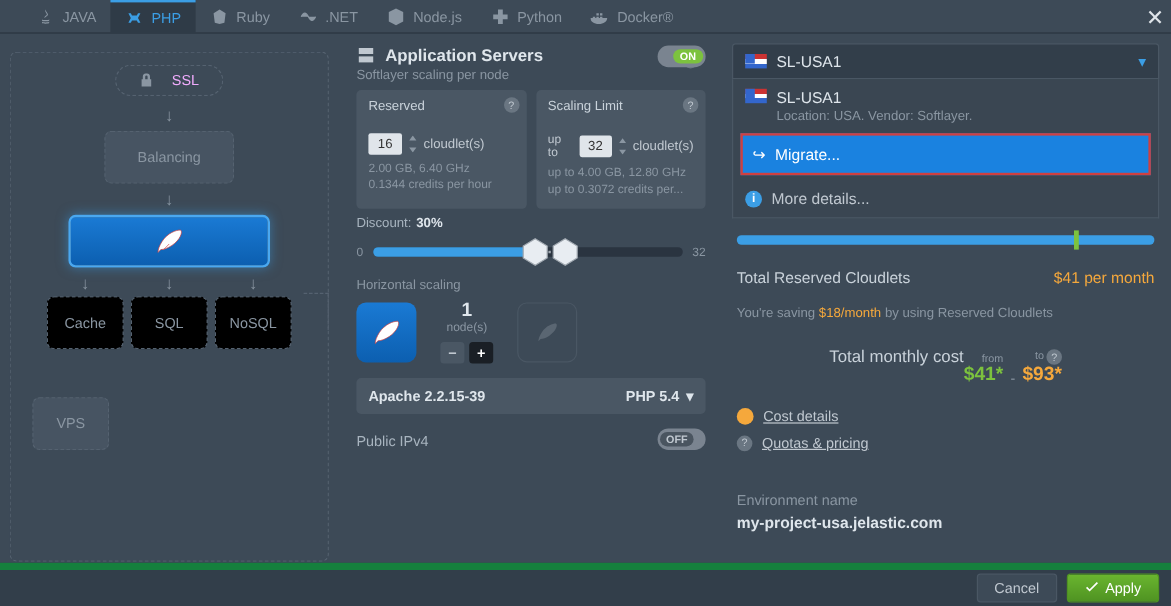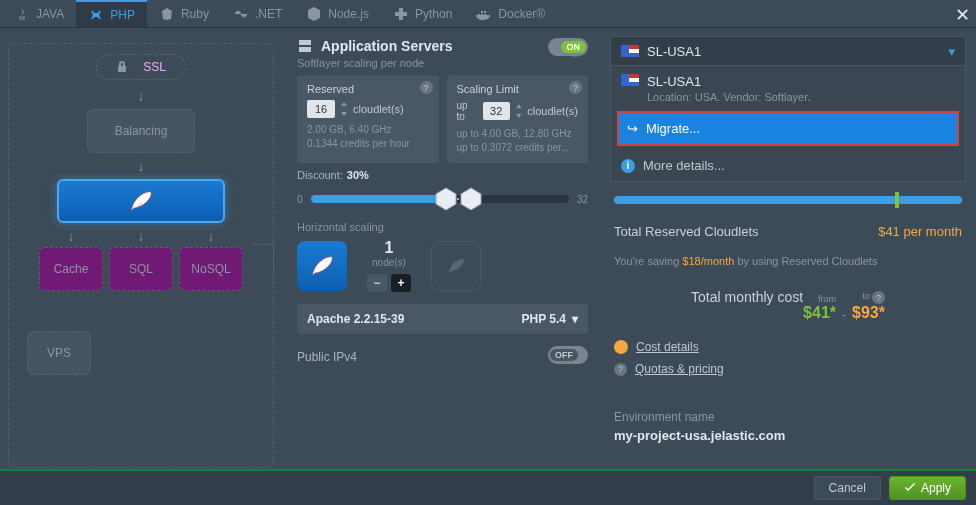--- a/index.html
+++ b/index.html
@@ -2,21 +2,21 @@
 <html><head>
 <meta charset="utf-8">
 <style>
 * { margin: 0; padding: 0; box-sizing: border-box; }
 body { width: 976px; height: 505px; background: #3d4a57; font-family: Arial, sans-serif; font-size: 12px; color: #a8b4bf; position: relative; overflow: hidden; }
 
 
 .close-x { position: absolute; top: 4px; right: 6px; font-size: 18px; color: #e0e5ea; cursor: pointer; z-index: 100; }
 
 
-.top-tabs { display: flex; height: 28px; background: #3d4a57; border-bottom: 1px solid #2a3440; padding-left: 2px; }
+.top-tabs { display: flex; height: 28px; background: #3d4a57; border-bottom: 1px solid #2a3440; padding-left: 18px; }
 .tab { display: flex; align-items: center; gap: 6px; padding: 0 12px; color: #8a96a2; cursor: pointer; font-size: 12px; }
 .tab.active { background: #2f3b47; color: #3b9ee5; border-top: 2px solid #3b9ee5; }
 .tab svg { width: 16px; height: 16px; }
 
 
 .cols { display: flex; height: 472px; }
 .col1 { width: 285px; padding: 15px 8px; }
 .col2 { width: 315px; padding: 10px 12px; }
 .col3 { flex: 1; position: relative; padding: 0; }
 
@@ -24,36 +24,36 @@
 .topology { width: 266px; height: 425px; border: 1px dashed #556270; border-radius: 6px; padding: 10px; position: relative; background: #3d4a57; }
 .ssl-btn { width: 90px; height: 26px; margin: 0 auto 8px; border: 1px dashed #556270; border-radius: 13px; display: flex; align-items: center; justify-content: center; gap: 15px; color: #f0abfc; }
 .balancing { width: 108px; height: 44px; margin: 5px auto 5px; border: 1px dashed #556270; border-radius: 6px; display: flex; align-items: center; justify-content: center; color: #8a96a2; background: #475462; }
 .arrow-down { text-align: center; color: #8a96a2; font-size: 14px; margin: 3px 0; }
 .app-node { width: 168px; height: 44px; margin: 5px auto; background: linear-gradient(#1a7ad4, #0c5fb0); border: 2px solid #4aa8f0; border-radius: 6px; display: flex; align-items: center; justify-content: center; position: relative; box-shadow: 0 0 10px rgba(58,158,229,0.5); }
 .feather-icon { width: 28px; height: 28px; }
 .feather-icon path { fill: #fff; stroke: #d04040; stroke-width: 0.5; }
 .three-arrows { display: flex; justify-content: space-around; width: 210px; margin: 2px auto; }
 .three-arrows span { color: #8a96a2; font-size: 14px; }
 .db-row { display: flex; justify-content: center; gap: 6px; margin-top: 3px; }
-.db-box { width: 64px; height: 44px; border: 1px dashed #556270; border-radius: 6px; display: flex; align-items: center; justify-content: center; color: #8a96a2; background: #701a75; }
+.db-box { width: 64px; height: 44px; border: 1px dashed #556270; border-radius: 6px; display: flex; align-items: center; justify-content: center; color: #8a96a2; background: #000000; }
 .vps-box { width: 64px; height: 44px; border: 1px dashed #556270; border-radius: 6px; display: flex; align-items: center; justify-content: center; color: #8a96a2; margin: 40px 16px 0 8px; background: #475462; }
 .topology::after { content:''; position:absolute; right:-1px; top:200px; width:20px; height:30px; border-top:1px dashed #556270; border-right:1px dashed #556270; }
 
 
 .section-title { display: flex; align-items: center; gap: 8px; font-size: 14px; color: #dfe6ec; font-weight: bold; margin-bottom: 3px; }
 .section-title .help-icon { font-size: 11px; }
 .toggle { position: absolute; width: 40px; height: 18px; background: #7a8490; border-radius: 9px; display: flex; align-items: center; justify-content: flex-end; padding: 0 2px; }
 .toggle .on { background: #7cc23e; color: #fff; padding: 1px 6px; border-radius: 9px; font-size: 9px; font-weight: bold; }
 .toggle .off { background: #4a5560; color: #c0c8d0; padding: 1px 5px; border-radius: 9px; font-size: 9px; font-weight: bold; }
 .app-sv-header { position: relative; }
 .app-sv-header .toggle { right: 0; top: 0; }
 .subhead { color: #8a96a2; margin: 3px 0 6px; font-size: 11px; }
 .reserved-row { display: flex; gap: 8px; }
 .card { flex: 1; background: #4a5764; border-radius: 4px; padding: 8px 10px; position: relative; font-size: 11px; }
-.card-title { color: #c9d2da; margin-bottom: 5px; }
+.card-title { color: #c9d2da; margin-bottom: 16px; }
 .help-icon { position: absolute; top: 6px; right: 6px; width: 13px; height: 13px; border-radius: 50%; background: #6a7682; color: #c0c8d0; display: flex; align-items: center; justify-content: center; font-size: 9px; }
 .cloudlet-input { display: flex; align-items: center; gap: 5px; margin-bottom: 5px; }
 .cloudlet-input .num { width: 28px; height: 18px; background: #e0e5ea; color: #333; text-align: center; line-height: 18px; border-radius: 2px; }
 .cloudlet-input .lbl { color: #c0c8d0; }
 .card-stat { color: #8a96a2; font-size: 10px; line-height: 14px; }
 .discount-row { display: flex; align-items: center; margin: 6px 0 8px; font-size: 11px; }
 .discount-row .val { color: #dfe6ec; font-weight: bold; margin-left: 4px; }
 
 
 .hslider { position: relative; height: 20px; margin: 4px 0 12px; display: flex; align-items: center; }
@@ -116,21 +116,21 @@
 .p2 { color: #f5a83c; font-size: 16px; font-weight: bold; }
 .links { margin: 18px 14px 0; }
 .link-row { display: flex; align-items: center; gap: 8px; margin-bottom: 8px; font-size: 12px; }
 .link-row a { color: #c0c8d0; text-decoration: underline; }
 .coin-icon { width: 14px; height: 14px; border-radius: 50%; background: #f5a83c; }
 .env-name { margin: 34px 14px 0; }
 .env-name .lbl { color: #8a96a2; font-size: 12px; margin-bottom: 4px; }
 .env-name .val { color: #dfe6ec; font-size: 13px; font-weight: bold; }
 
 
-.footer { position: absolute; bottom: 0; left: 0; right: 0; height: 36px; background: #323e4a; display: flex; justify-content: flex-end; align-items: center; gap: 8px; padding: 0 10px; border-top: 2px solid #15803d; }
+.footer { position: absolute; bottom: 0; left: 0; right: 0; height: 36px; background: #323e4a; display: flex; justify-content: flex-end; align-items: center; gap: 8px; padding: 0 10px; border-top: 6px solid #15803d; }
 .btn { height: 24px; padding: 0 14px; border-radius: 3px; border: 1px solid #4a5764; display: flex; align-items: center; gap: 5px; font-size: 12px; cursor: pointer; }
 .btn-cancel { background: #3d4a57; color: #c0c8d0; }
 .btn-apply { background: linear-gradient(#6ab52f, #4f9322); color: #fff; border-color: #4f9322; }
 .btn-apply svg { width: 12px; height: 12px; }
 </style>
 </head>
 <body>
 
 <span class="close-x">✕</span>
 

